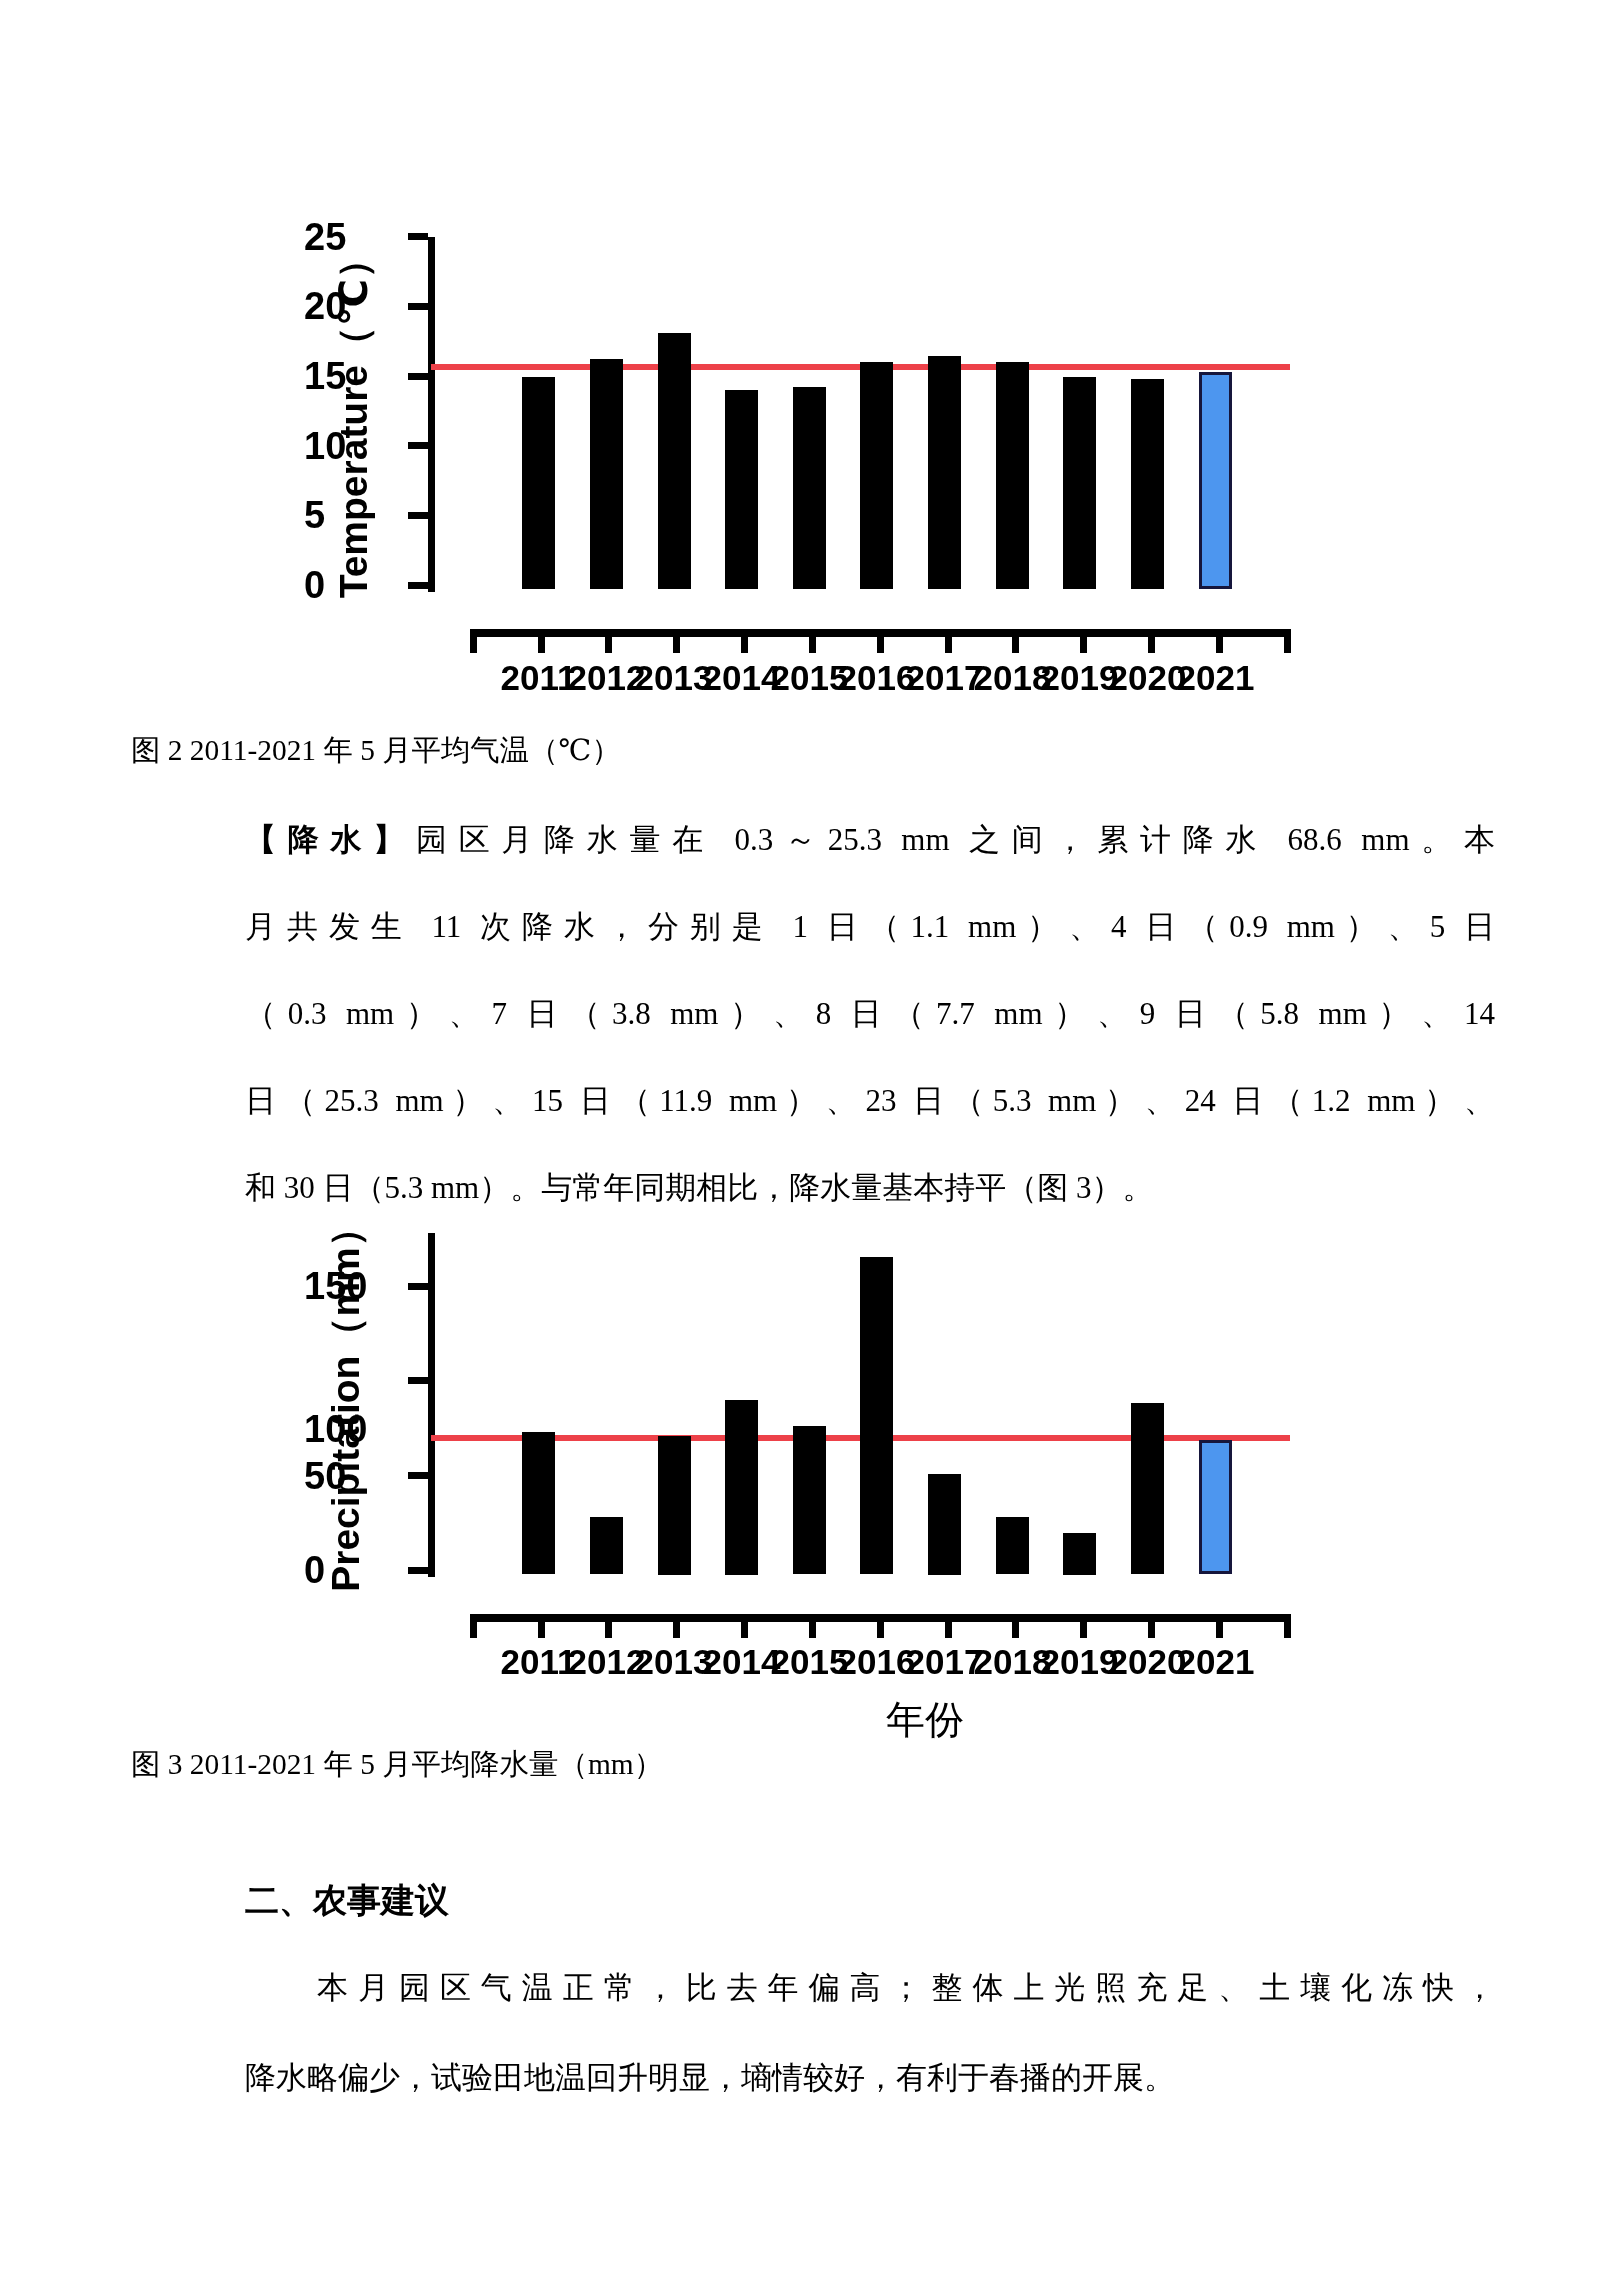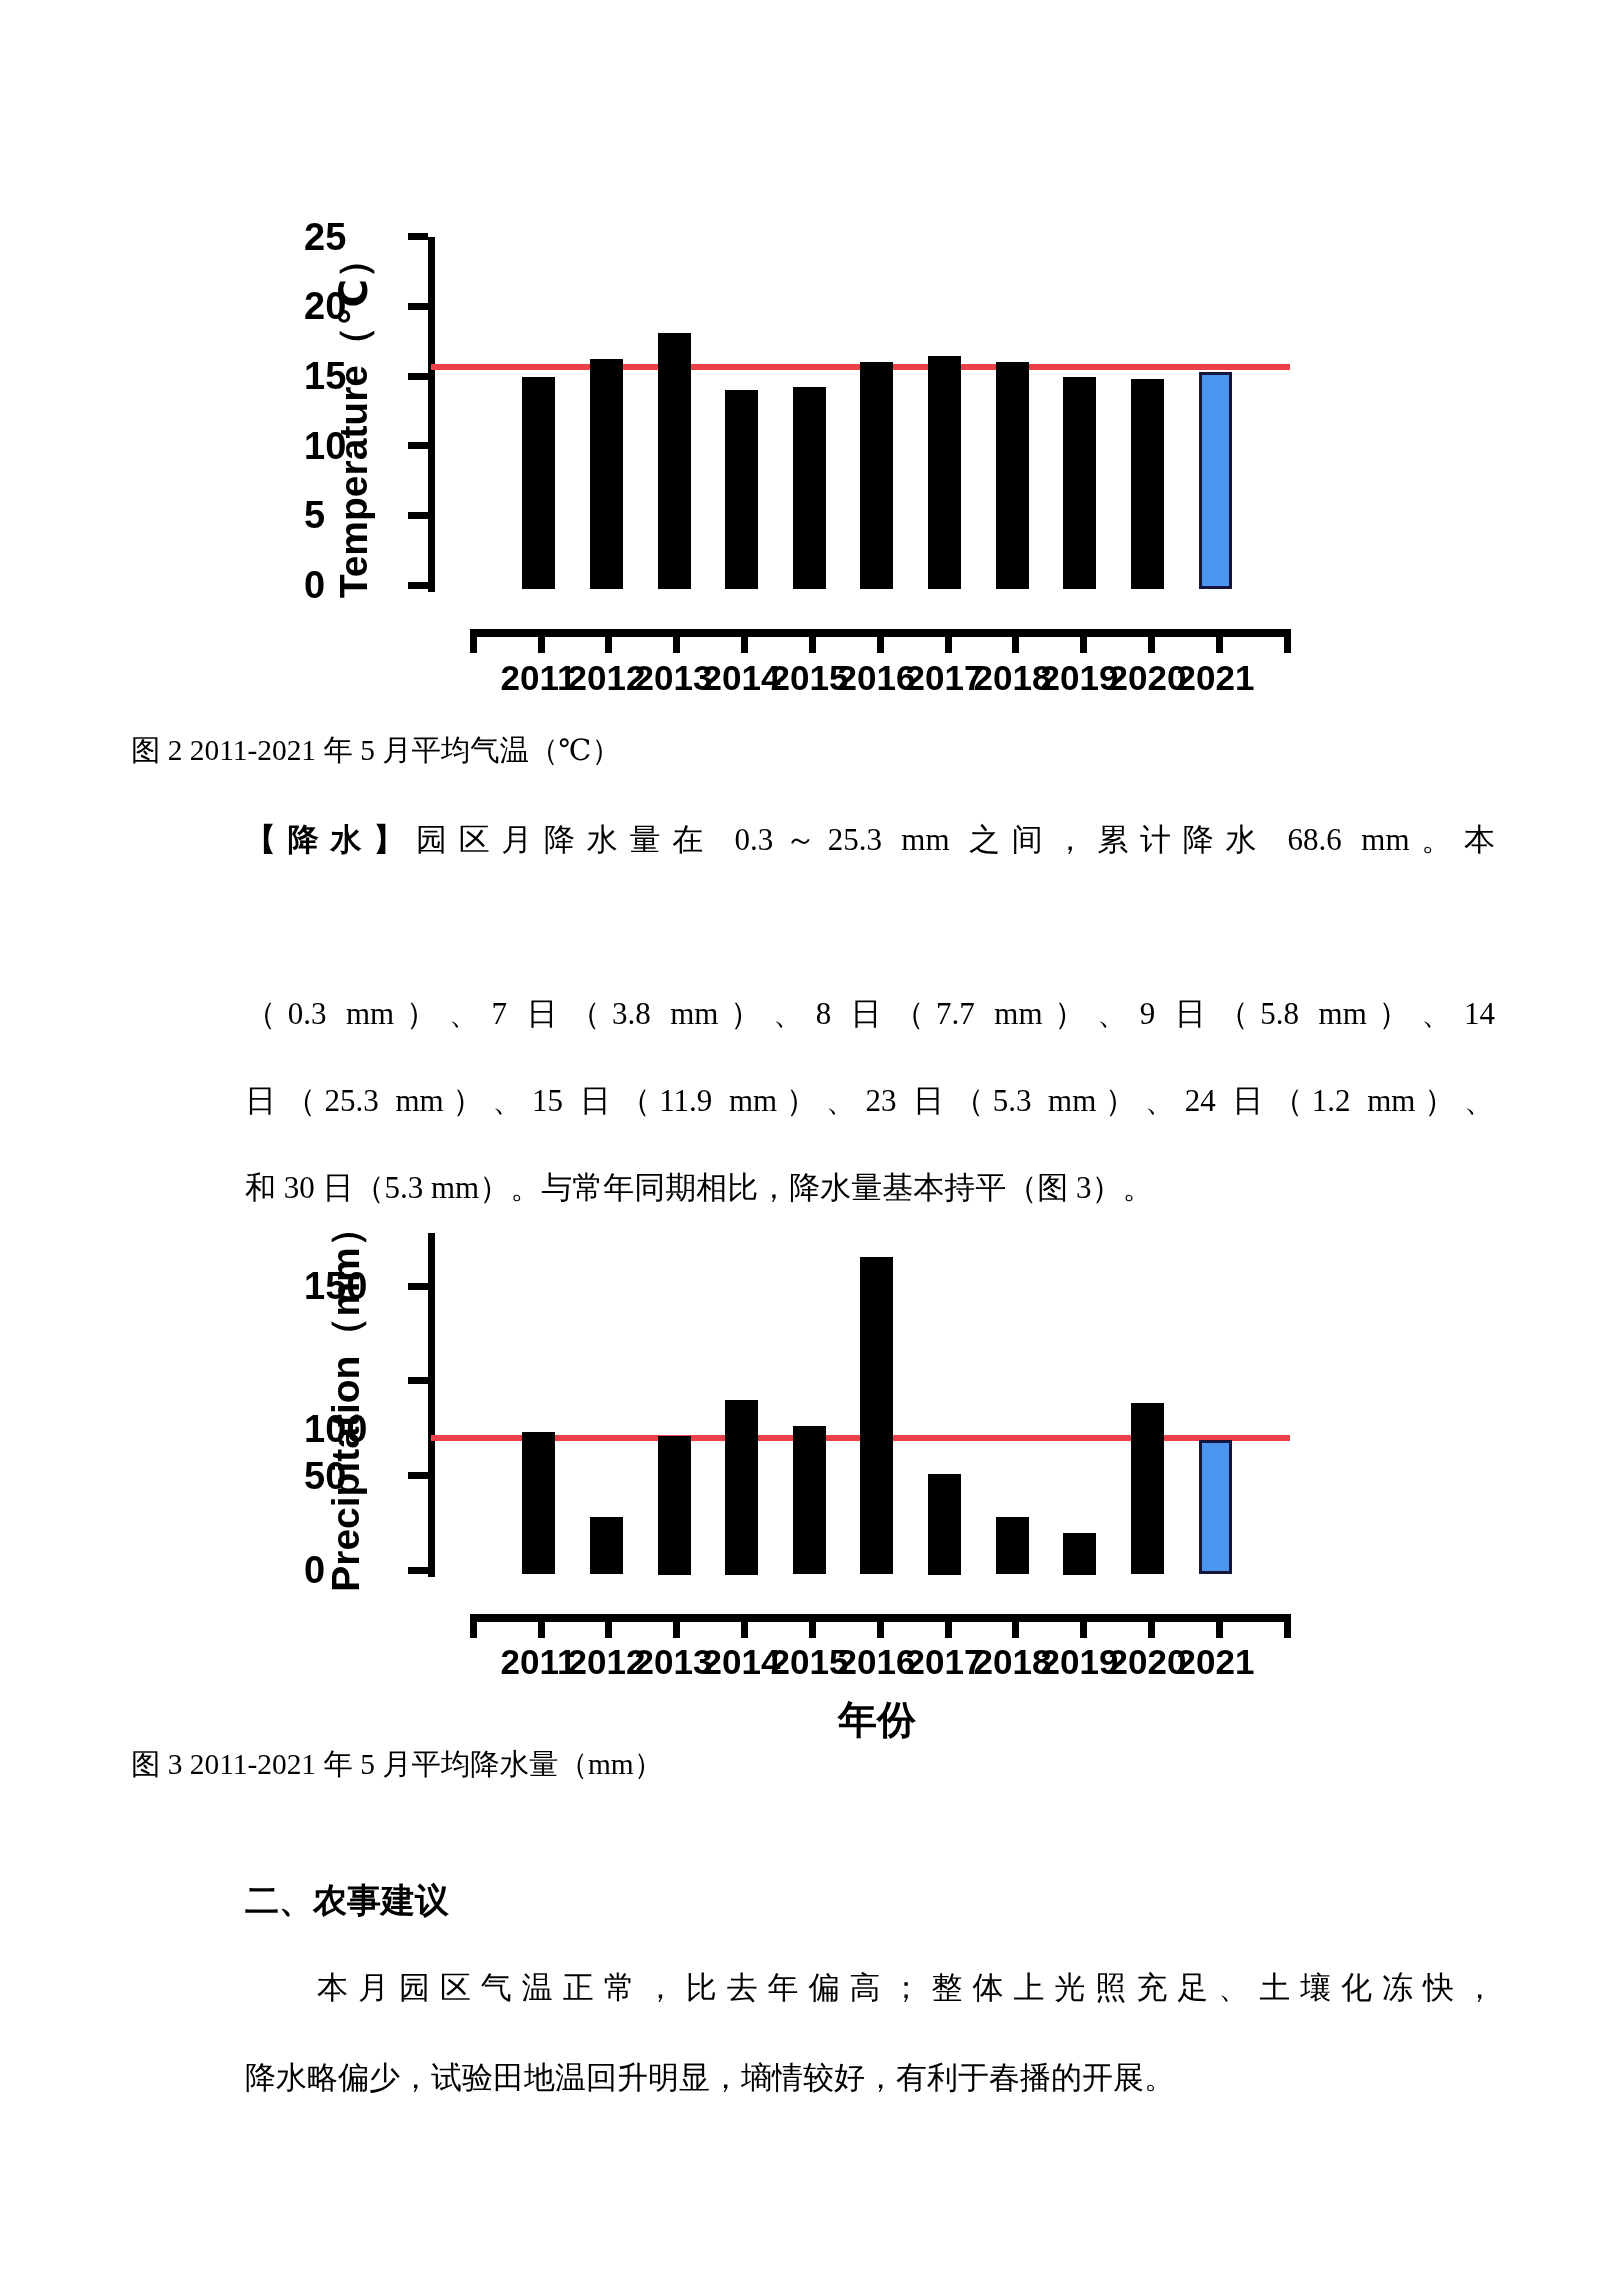--- a/index.html
+++ b/index.html
@@ -29,22 +29,23 @@
   .refline{position:absolute;height:5.9px;z-index:1;}
   .axis-title{
     position:absolute;white-space:nowrap;
     font-family:"Liberation Sans","DejaVu Sans",sans-serif;
     font-weight:bold;font-size:39px;
     transform:translate(-50%,-50%) rotate(-90deg);
   }
   .x-axis-title{
     position:absolute;white-space:nowrap;
     font-family:"Liberation Sans","DejaVu Sans",sans-serif;
-    font-weight:bold;font-size:39px;
+    font-weight:normal;font-size:39px;
     transform:translate(-50%,0);
+    margin-left:48px;
   }
   
   .caption{
     position:absolute;left:131px;width:1413px;
     text-align:left;font-size:29.4px;line-height:37px;
   }
   .bodyline{
     position:absolute;left:245px;width:1250px;
     font-size:31px;line-height:39px;
     text-align:justify;
@@ -114,20 +115,21 @@
       <div class="xtick-label" style="left: 1092px; top: 660px;">2020</div>
       <div class="xtick-label" style="left: 1160px; top: 660px;">2021</div>
     </div>
   <div class="axis-title" style="left:354px;top:419px;">Temperature（℃）</div>
 
   <div class="caption" style="top:732px;">图 2 2011-2021 年 5 月平均气温（℃）</div>
 
   <div class="bodyline just" style="top:820px;">
     <b class="inline-label">【降水】</b><span>园区月降水量在 0.3～25.3 mm 之间，累计降水 68.6 mm。本</span>
   </div>
+  <div class="bodyline just" style="top:907px;">月共发生 11 次降水，分别是 1 日（1.1 mm）、4 日（0.9 mm）、5 日</div>
   <div class="bodyline just" style="top:994px;">（0.3 mm）、7 日（3.8 mm）、8 日（7.7 mm）、9 日（5.8 mm）、14</div>
   <div class="bodyline just" style="top:1081px;">日（25.3 mm）、15 日（11.9 mm）、23 日（5.3 mm）、24 日（1.2 mm）、</div>
   <div class="bodyline" style="top:1168px;">和 30 日（5.3 mm）。与常年同期相比，降水量基本持平（图 3）。</div>
 
   <div class="chart-layer" id="chart-1">
       <div class="axis-line" style="left: 428px; top: 1233px; width: 7.2px; height: 344px;"></div>
       <div class="tick" style="left: 408px; top: 1567px; width: 19.6px; height: 7.2px;"></div>
       <div class="ytick-label" style="left: 304px; top: 1551px;">0</div>
       <div class="tick" style="left: 408px; top: 1472px; width: 19.6px; height: 7.2px;"></div>
       <div class="ytick-label" style="left: 304px; top: 1457px;">50</div>

